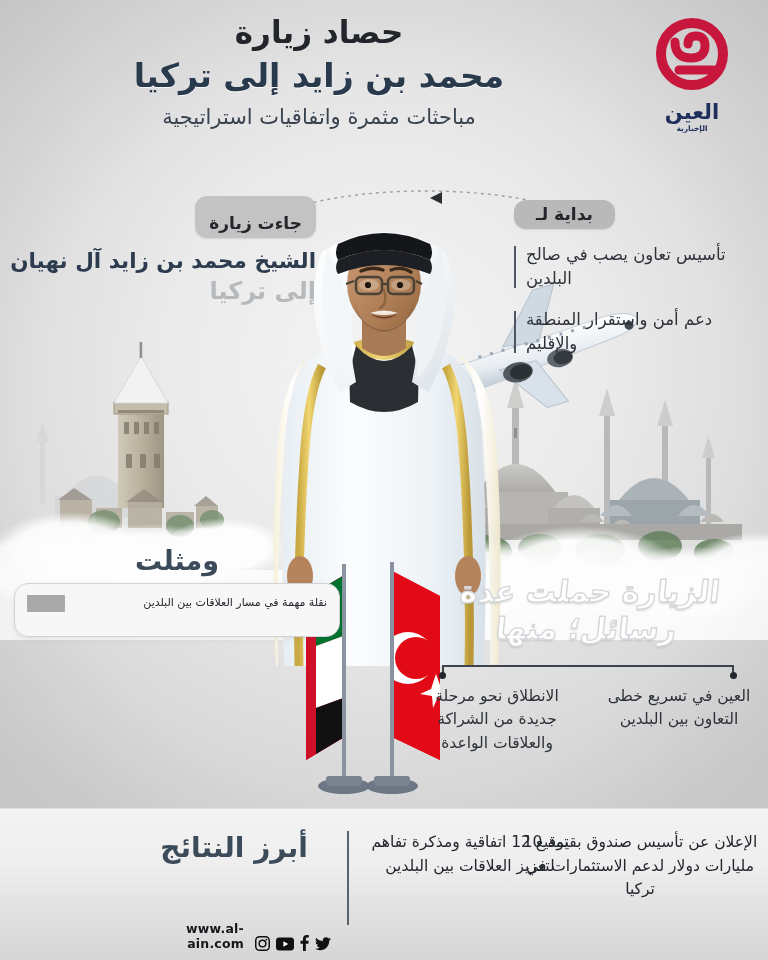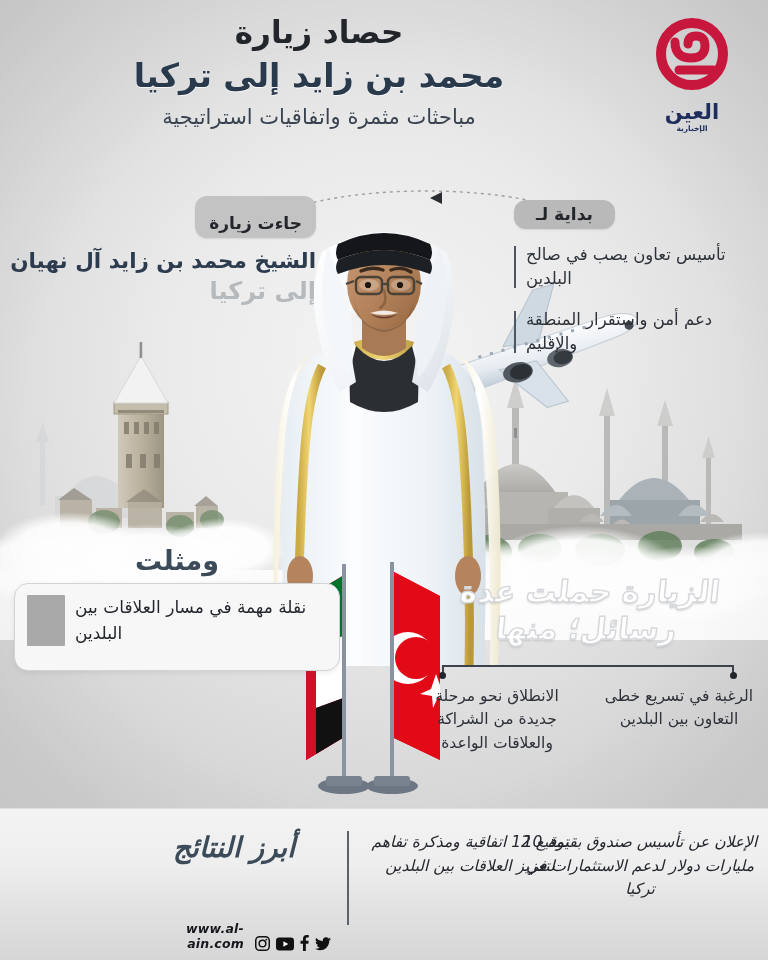--- a/index.html
+++ b/index.html
@@ -103,29 +103,29 @@
   .sec-represented{position:absolute; left:14px; top:545px; width:326px;}
   .rep-head{ text-align:center; font-size:27px; font-weight:bold; color:#3c4b59; letter-spacing:2px;
              text-shadow:0 1px 1px rgba(255,255,255,.65); margin-bottom:7px;}
   .rep-panel{
     background:#f7f7f8; border:1px solid #d2d3d5; border-radius:14px;
     padding:11px 12px 12px 12px; box-shadow:0 2px 5px rgba(100,100,105,.12);
   }
   .rep-item{ position:relative; display:flex; gap:10px; align-items:stretch; margin-bottom:12px;}
   .rep-item:last-child{margin-bottom:0}
   .rep-bar{ width:38px; flex:0 0 38px; background:#a9a9aa; border-radius:1px;}
-  .rep-text{ flex:1; font-size:17px; line-height:1.5; color:#23272d; text-align:left;}
+  .rep-text{ flex:1; font-size:11px; line-height:1.5; color:#23272d; text-align:right;}
 
   
   .footer{
     position:absolute; left:0; bottom:0; width:768px; height:152px;
     background:linear-gradient(180deg, #f3f3f4 0%, #eeeeef 38%, #e3e3e4 62%, #d6d6d7 100%);
     border-top:1px solid #dfdfe0;
   }
-  .footer-inner{position:relative;width:675px;height:152px;font-style:italic;}
+  .footer-inner{position:relative;width:675px;height:152px;}
   .res-head{ position:absolute; left:36px; top:22px; width:210px; text-align:center;
              font-size:28px; font-weight:bold; color:#3c4b59;}
   .social{ position:absolute; left:48px; top:112px; width:190px; display:flex; align-items:flex-end; gap:6px; justify-content:center;}
   .social .site{ font-size:12.5px; font-weight:bold; color:#15181c; margin-right:5px; letter-spacing:.2px;}
   .social svg{display:block}
   .res-col{ position:absolute; top:22px; font-size:15.5px; line-height:1.52; color:#23272d; text-align:center;}
   .res-col.mid{ left:258px; width:238px; }
   .res-col.right{ right:9px; width:238px; }
   .res-div{ position:absolute; left:254px; top:22px; width:2px; height:94px; background:#5a626c; }
 
@@ -491,21 +491,21 @@
     <div class="msg-head">
       <div>الزيارة حملت عدة</div>
       <div>رسائل؛ منها</div>
     </div>
     <div class="connector">
       <div class="bar"></div>
         <div class="dot l"></div>
         <div class="dot r"></div>
     </div>
     <div class="msg-cols">
-      <div class="msg-col">الرغبة في تسريع خطى التعاون بين البلدين</div>
+      <div class="msg-col">العين في تسريع خطى التعاون بين البلدين</div>
       <div class="msg-col">الانطلاق نحو مرحلة جديدة من الشراكة والعلاقات الواعدة</div>
     </div>
   </div>
 
   <div class="sec-represented">
     <div class="rep-head">ومثلت</div>
     <div class="rep-panel">
       <div class="rep-item">
         <div class="rep-text">نقلة مهمة في مسار العلاقات بين البلدين</div>
         <div class="rep-bar"></div>

